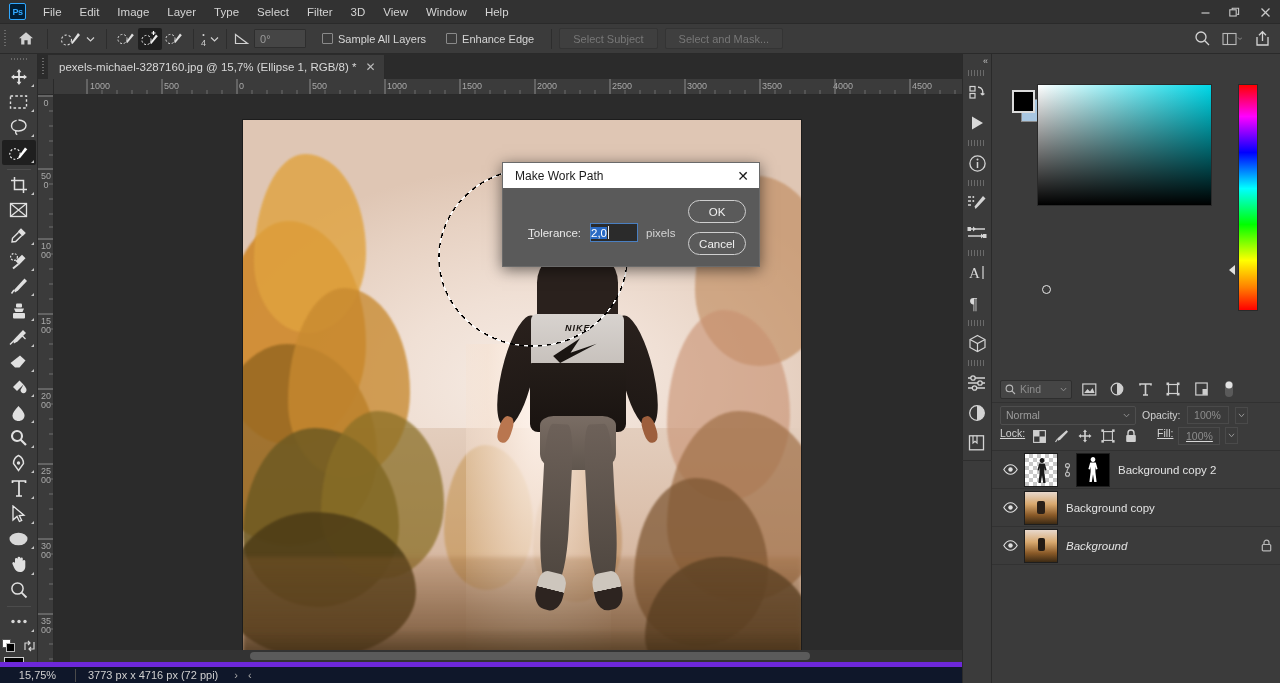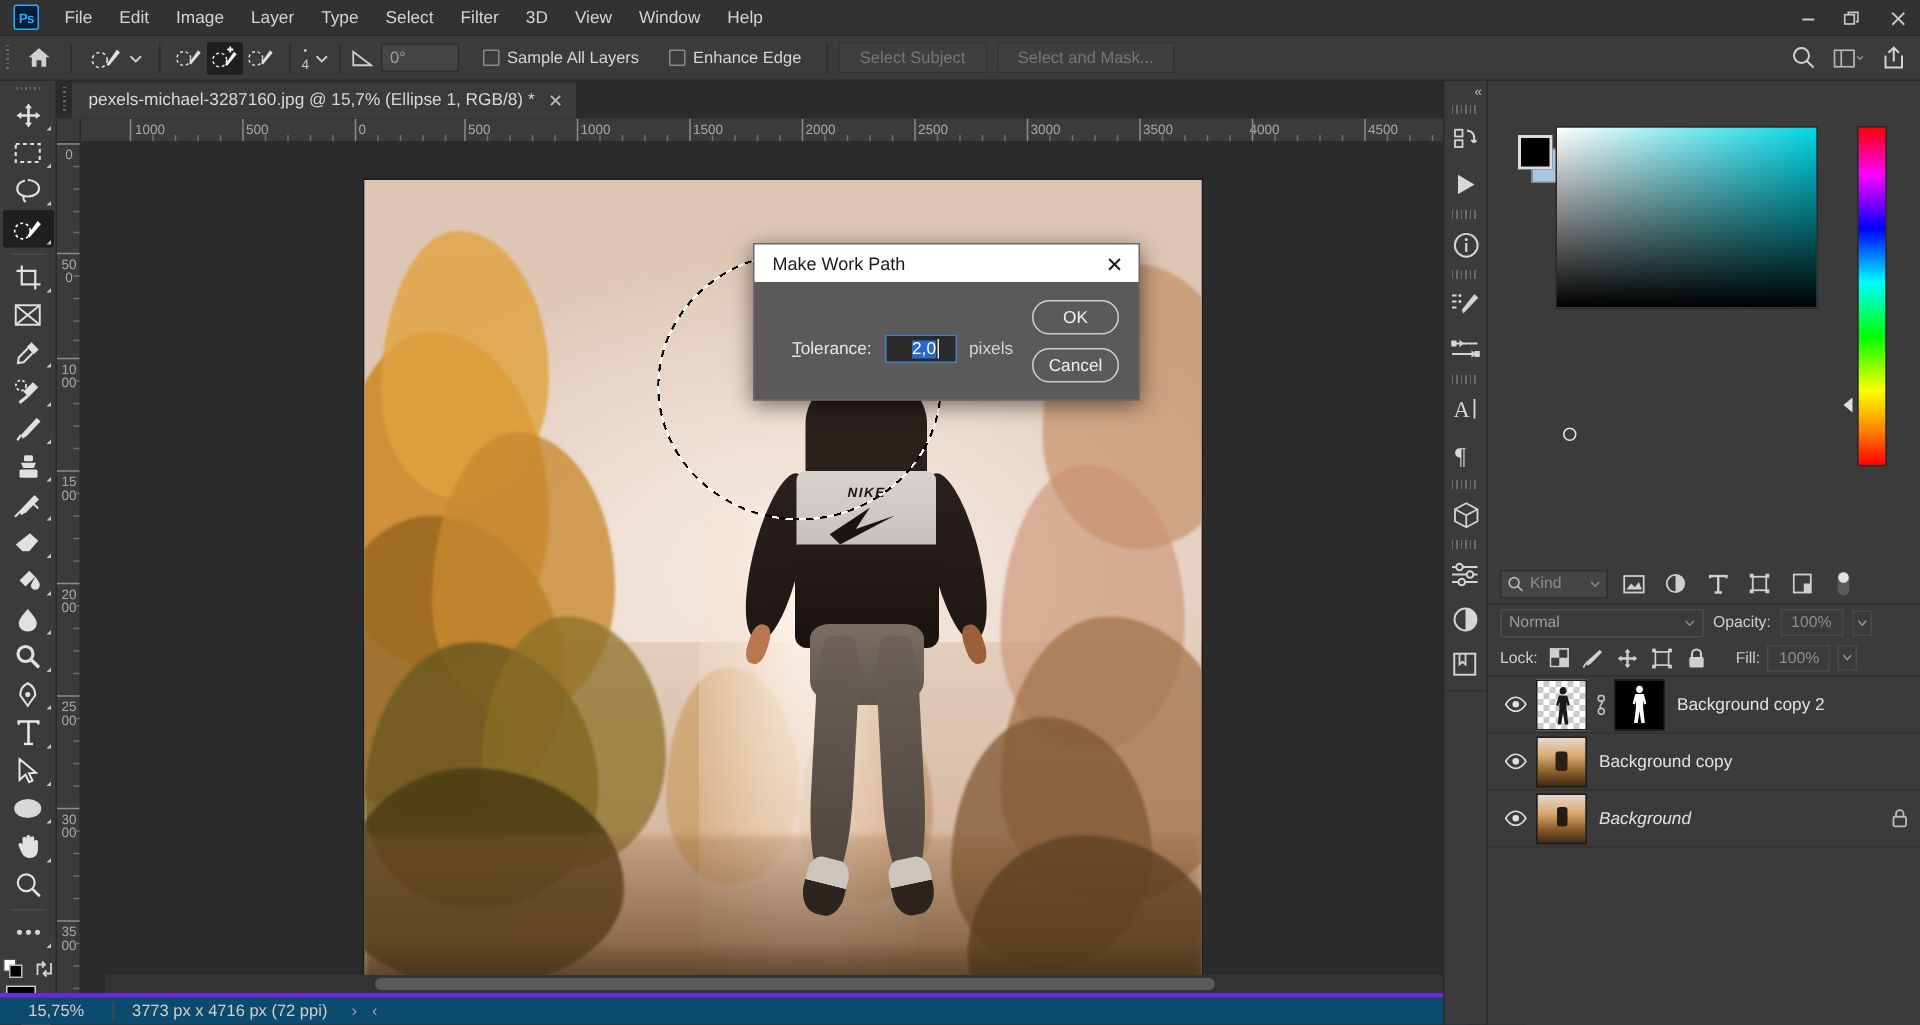--- a/index.html
+++ b/index.html
@@ -262,22 +262,22 @@
   
   .csb-v { position:absolute; right:0; top:16px; width:12px; height:555px; background:#333; }
   .csb-v .thumb { position:absolute; left:2px; top:22px; width:8px; height:300px; background:#5a5a5a; border-radius:4px;}
   .csb-h { position:absolute; left:16px; bottom:0; width:912px; height:12px; background:#333; }
   .csb-h .thumb { position:absolute; left:180px; top:2px; width:560px; height:8px; background:#5a5a5a; border-radius:4px;}
   .sb-arrow { position:absolute; color:#9a9a9a; font-size:8px; }
 
   
   .statusbar {
     position:absolute; left:0; bottom:0; width:978px; height:21px;
-    background:#0c4a6e; display:flex; align-items:center;
-    border-top:3px solid #6d28d9; font-size:11px; color:#cfcfcf;
+    background:#0f172a; display:flex; align-items:center;
+    border-top:5px solid #6d28d9; font-size:11px; color:#cfcfcf;
   }
   .sb-zoom { width: 75px; text-align:center; }
   .sb-div { width:1px; height:13px; background:#4a4a4a; }
   .sb-info { padding-left:12px; color:#cfcfcf; }
   .sb-arrows { display:flex; gap:10px; margin-left:16px; color:#aaa; }
 
   
   .rail {
     position:absolute; right:288px; top:54px; width:30px; height:629px;
     background:#3b3b3b; border-left:1px solid #2a2a2a; border-right:1px solid #2a2a2a;
@@ -344,21 +344,21 @@
   .blend-sel {
     width:136px; height:19px; background:#3b3b3b; border:1px solid #4e4e4e;
     color:#9d9d9d; font-size:10.5px; display:flex; align-items:center; padding:0 5px;
     justify-content: space-between; border-radius:2px;
   }
   .small-label { color:#d0d0d0; font-size:10.5px; white-space:nowrap; }
   .val-box {
     width:42px; height:18px; background:#3b3b3b; border:1px solid #4a4a4a;
     color:#8d8d8d; font-size:10.5px; display:flex; align-items:center; justify-content:center;
   }
-  .lp-lock { height:24px; display:flex; align-items:center; padding:0 8px; gap:5px; border-bottom:1px solid #313131;}
+  .lp-lock { height:24px; display:flex; align-items:flex-start; padding:0 8px; gap:5px; border-bottom:1px solid #313131;text-decoration:underline;}
   .lock-ic { width:18px;height:18px;display:flex;align-items:center;justify-content:center;}
   .layer-row {
     height:38px; display:flex; align-items:center; gap:0;
     border-bottom:1px solid #323232; padding-left:4px;
   }
   .layer-row.selected { background:#5c5c5c; }
   .eye { width:28px; height:38px; display:flex; align-items:center; justify-content:center; }
   .thumb-box {
     width:34px; height:34px; border:1px solid #1e1e1e; margin-right:8px; position:relative;
     background-color:#fff;
@@ -397,21 +397,21 @@
     display:flex; align-items:center; justify-content:center; color:#1a1a1a; font-size:14px;
   }
   .dlg-body { position:relative; height:80px; }
   .dlg-label {
     position:absolute; left:25px; top:39px; font-size:11.5px; color:#e8e8e8;
   }
   .dlg-label u { text-decoration: underline; }
   .dlg-input {
     position:absolute; left:87px; top:35px; width:48px; height:19px;
     background:#2b2b2b; border:1px solid #4a7fc1; color:#d9d9d9;
-    font-size:11.5px; display:flex; align-items:center; padding-left:17px;
+    font-size:11.5px; display:flex; align-items:center; padding-left:0;
   }
   .dlg-input .sel { background:#2a6ac4; color:#ffffff; }
   .dlg-input .caret { width:1px; height:13px; background:#e8e8e8; margin-left:1px; }
   .dlg-units { position:absolute; left:143px; top:39px; font-size:11.5px; color:#d4d4d4; }
   .dlg-btn {
     position:absolute; right:13px; width:58px; height:23px;
     border:1px solid #cfcfcf; border-radius:12px; background:transparent;
     color:#f0f0f0; font-size:11.5px; display:flex; align-items:center; justify-content:center;
   }
   .dlg-btn.ok { top:12px; }

